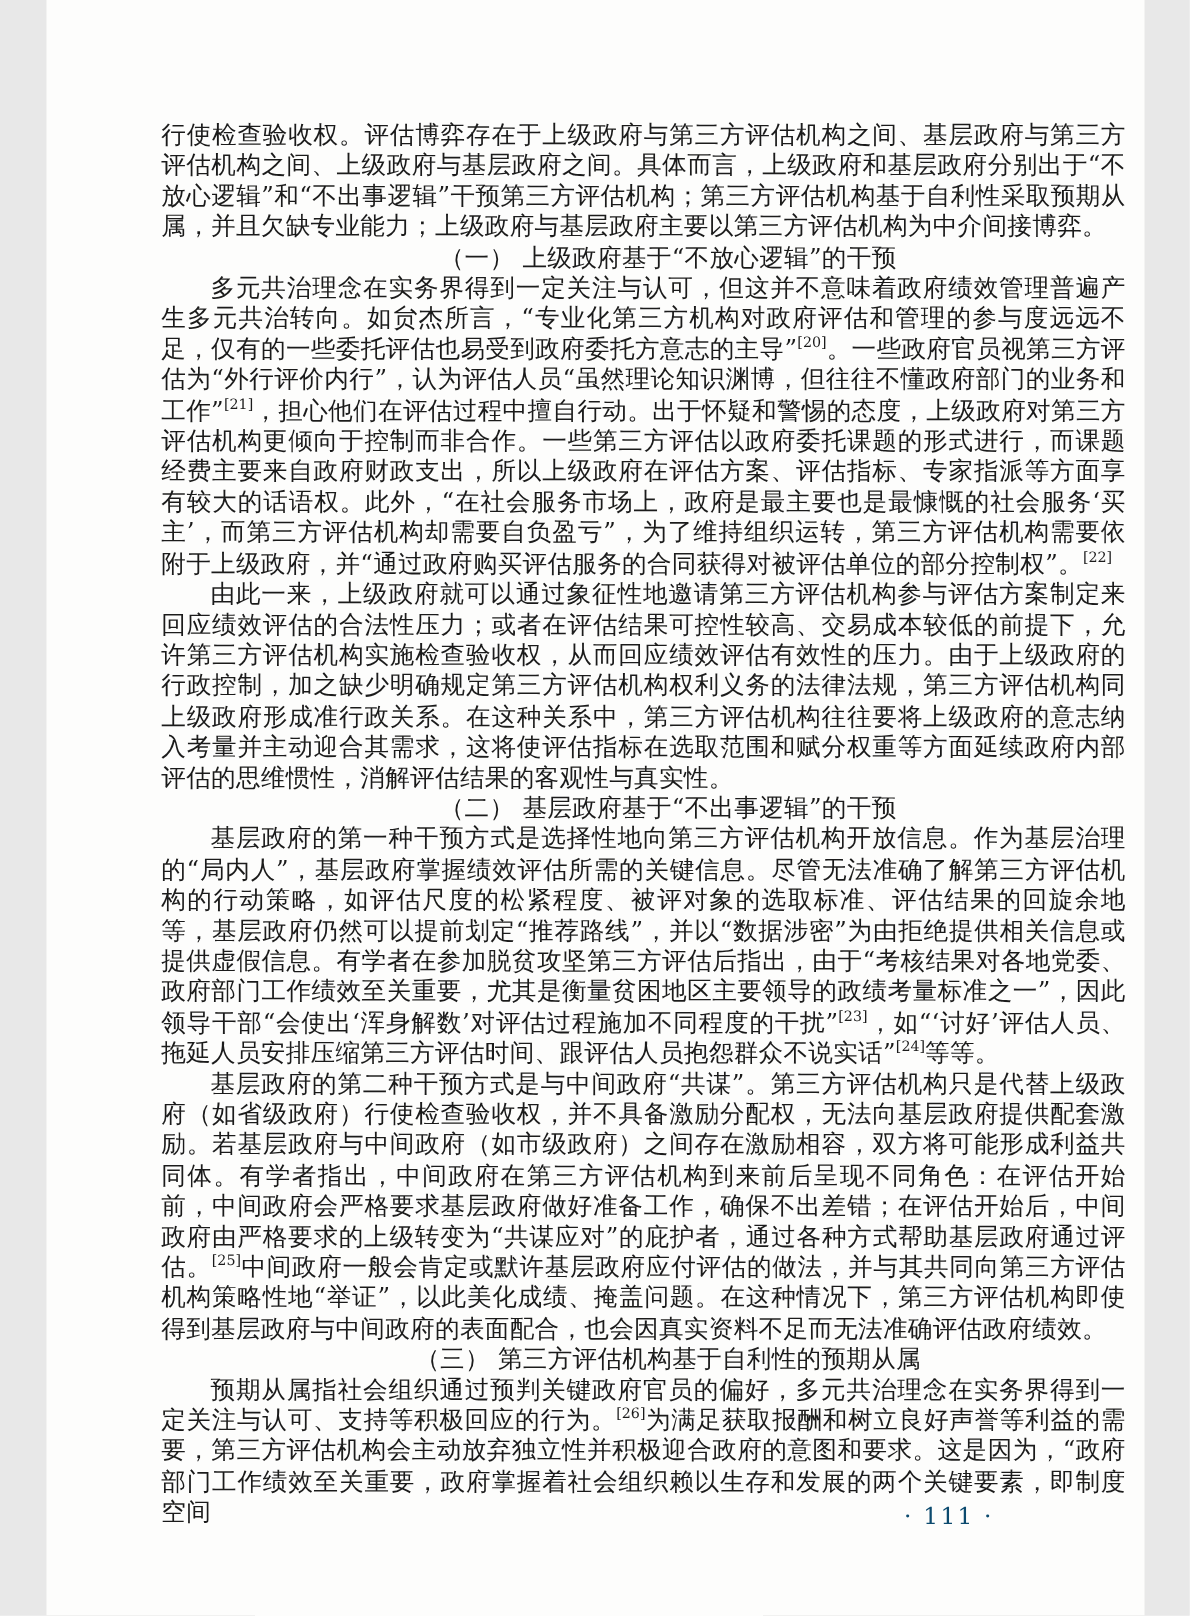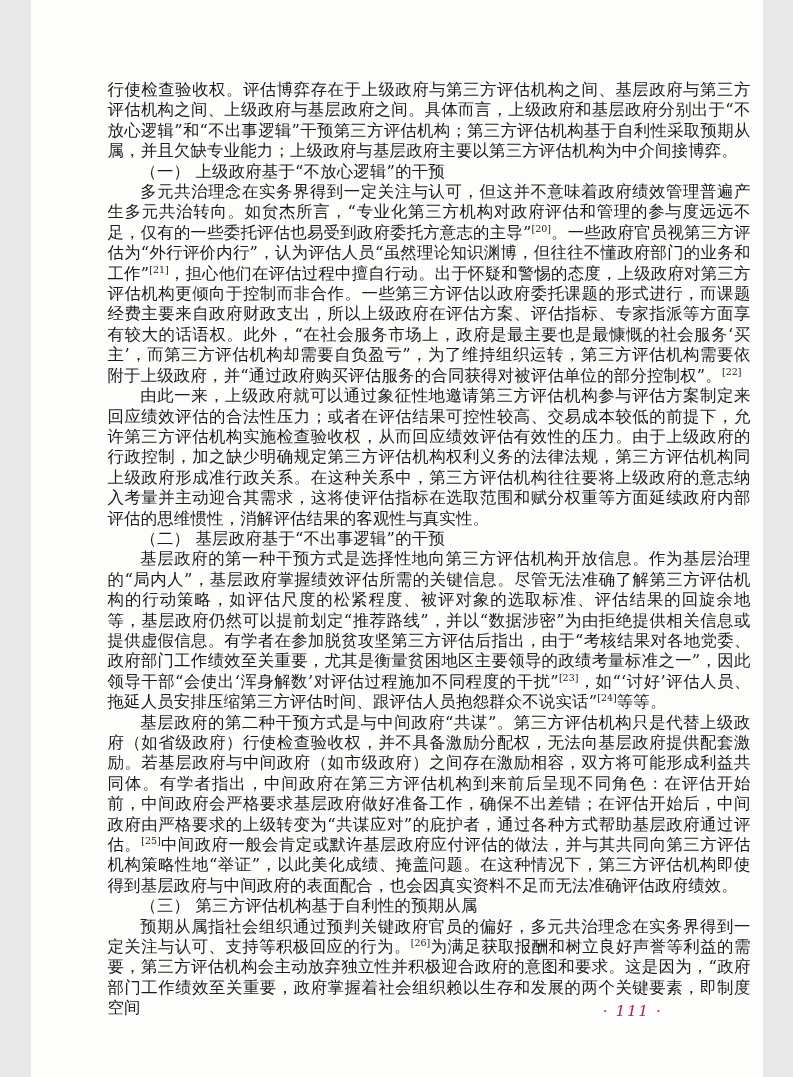--- a/index.html
+++ b/index.html
@@ -31,36 +31,35 @@
     line-height: 20.4px;
     text-align: justify;
     text-indent: 2em;
     word-break: break-all;
     letter-spacing: 0.2px;
   }
   .text-block p.para.no-indent {
     text-indent: 0;
   }
   .text-block p.para.heading {
-    text-align: left;
+    text-align: center;
   }
   sup.ref {
     font-size: 9.5px;
     line-height: 0;
     letter-spacing: 0;
     vertical-align: super;
   }
   .page-number {
     position: absolute;
     top: 1002px;
     right: 100px;
     font-size: 15.5px;
     letter-spacing: 1.5px;
-    color: #be185d;
-    font-style: italic;
+    color: #0c4a6e;
   }
 </style>
 </head>
 <body>
 
 <div class="page">
   <div class="text-block">
       <p class="para no-indent"><span>行使检查验收权。评估博弈存在于上级政府与第三方评估机构之间、基层政府与第三方评估机构之间、上级政府与基层政府之间。具体而言，上级政府和基层政府分别出于“不放心逻辑”和“不出事逻辑”干预第三方评估机构；第三方评估机构基于自利性采取预期从属，并且欠缺专业能力；上级政府与基层政府主要以第三方评估机构为中介间接博弈。</span></p>
       <p class="para heading"><span>（一） 上级政府基于“不放心逻辑”的干预</span></p>
       <p class="para"><span>多元共治理念在实务界得到一定关注与认可，但这并不意味着政府绩效管理普遍产生多元共治转向。如贠杰所言，“专业化第三方机构对政府评估和管理的参与度远远不足，仅有的一些委托评估也易受到政府委托方意志的主导”</span><sup class="ref">[20]</sup><span>。一些政府官员视第三方评估为“外行评价内行”，认为评估人员“虽然理论知识渊博，但往往不懂政府部门的业务和工作”</span><sup class="ref">[21]</sup><span>，担心他们在评估过程中擅自行动。出于怀疑和警惕的态度，上级政府对第三方评估机构更倾向于控制而非合作。一些第三方评估以政府委托课题的形式进行，而课题经费主要来自政府财政支出，所以上级政府在评估方案、评估指标、专家指派等方面享有较大的话语权。此外，“在社会服务市场上，政府是最主要也是最慷慨的社会服务‘买主’，而第三方评估机构却需要自负盈亏”，为了维持组织运转，第三方评估机构需要依附于上级政府，并“通过政府购买评估服务的合同获得对被评估单位的部分控制权”。</span><sup class="ref">[22]</sup></p>

